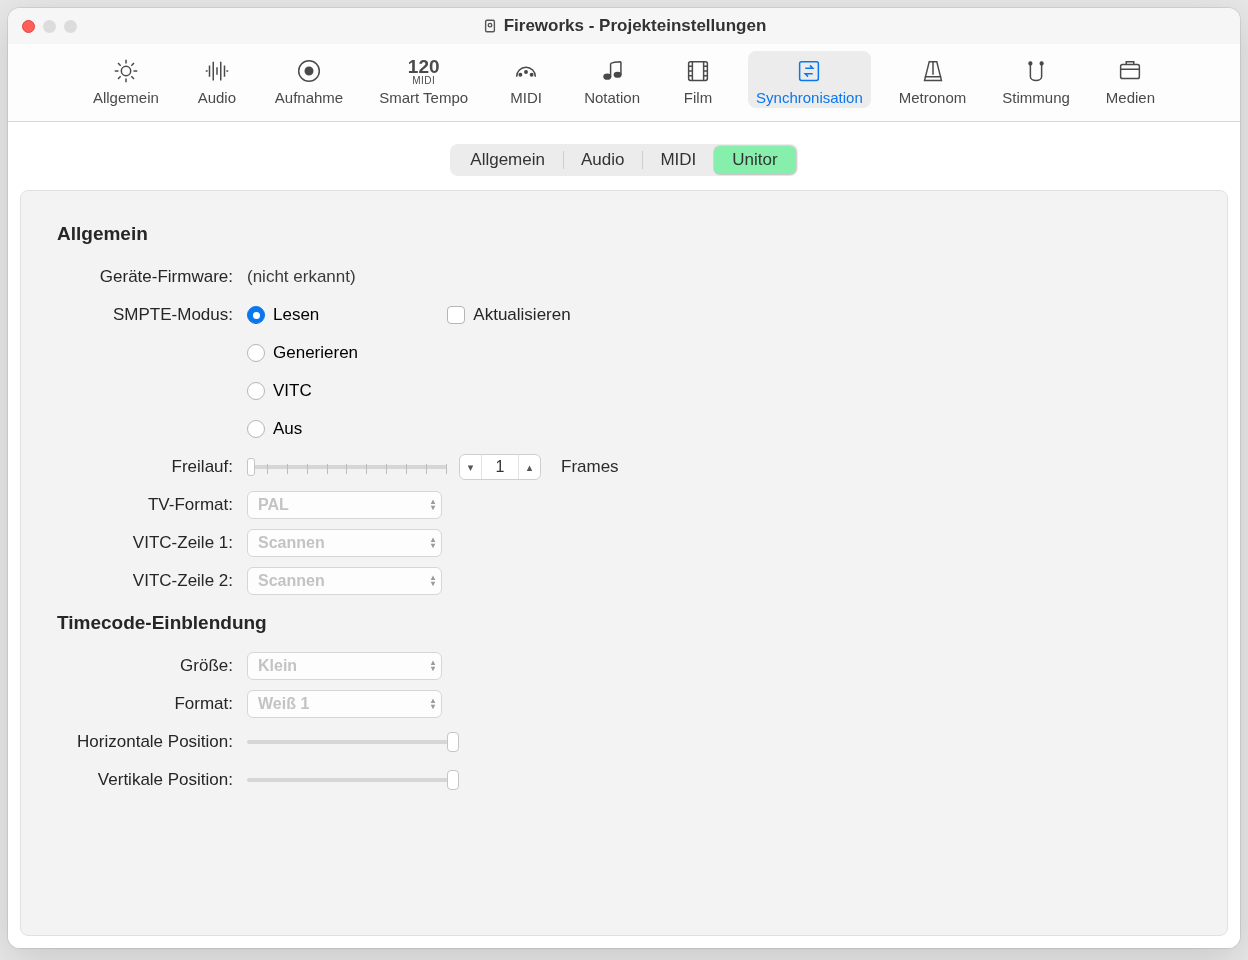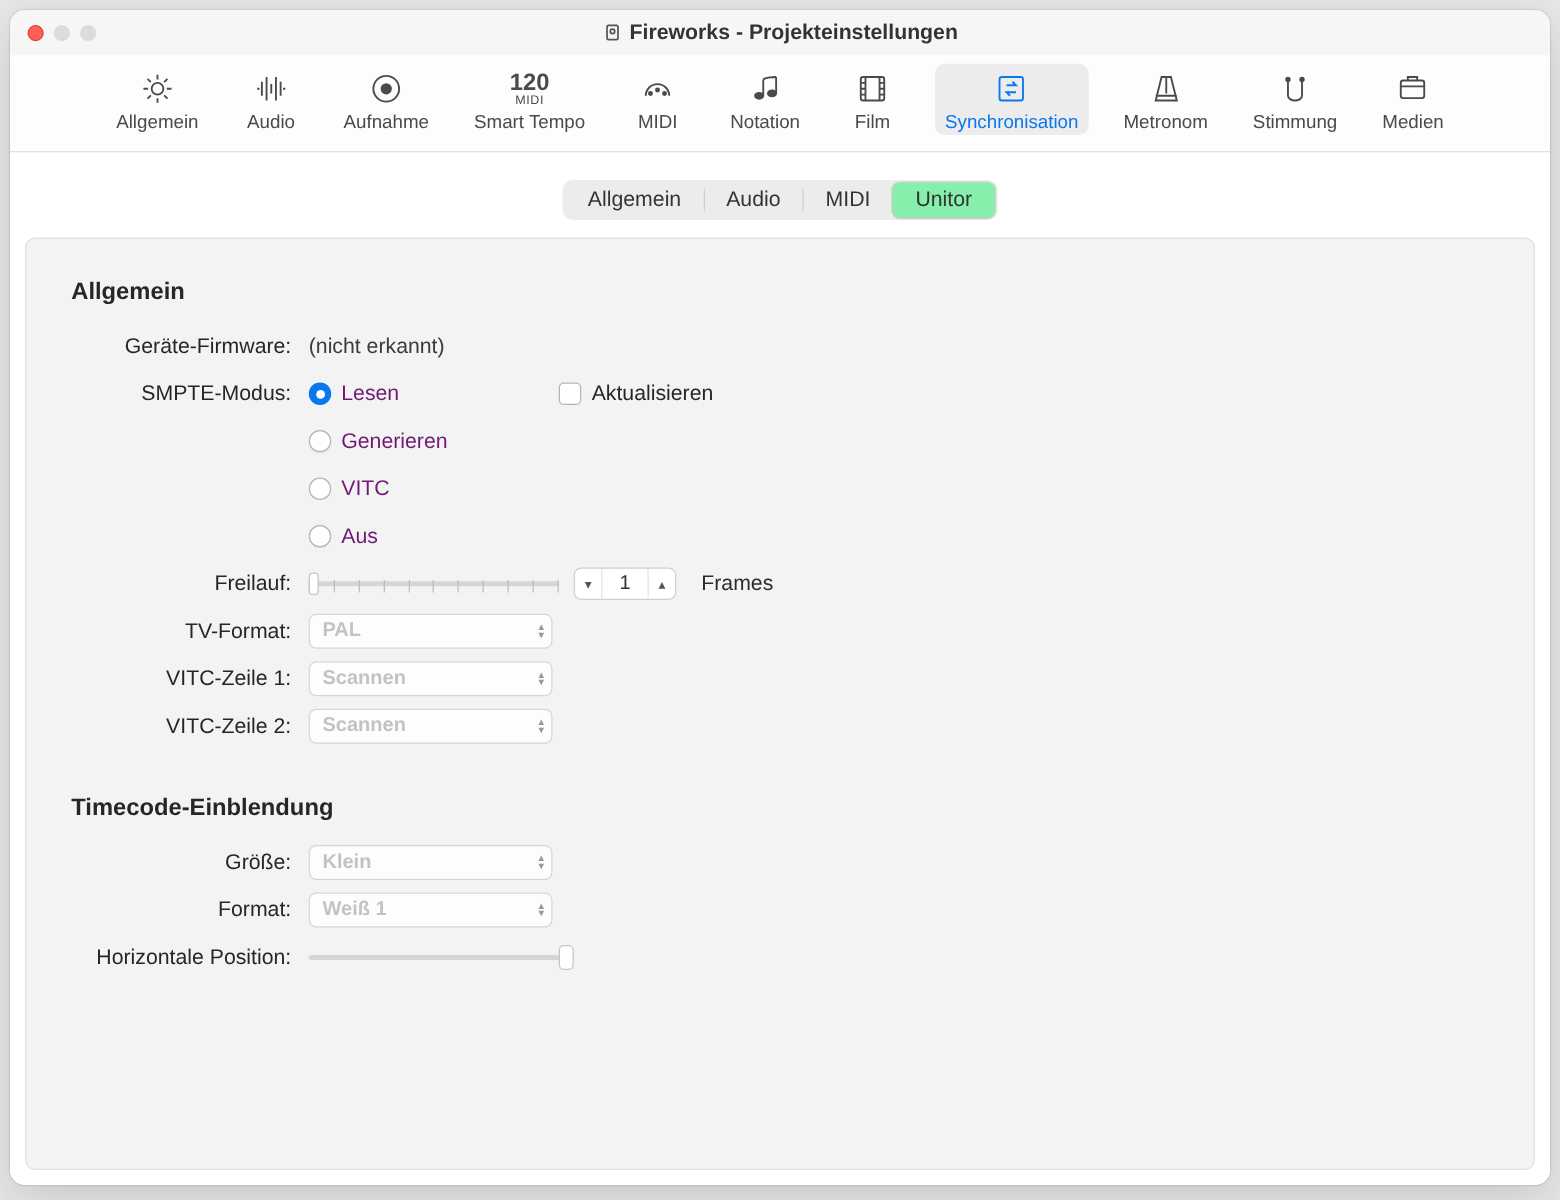--- a/index.html
+++ b/index.html
@@ -110,21 +110,21 @@
 .row .lbl {
   width: 190px; text-align: right;
   padding-right: 14px;
   font-size: 17px; color: #262626;
 }
 .row .val { display: flex; align-items: center; gap: 20px; flex: 1; }
 .static-text { color: #3b3b3b; }
 
 .radio {
   display: inline-flex; align-items: center; gap: 8px;
-  font-size: 17px; color: #701a75; justify-content: flex-end;
+  font-size: 17px; color: #000000; justify-content: flex-end;
 }
 .radio .dot {
   width: 18px; height: 18px; border-radius: 50%;
   border: 1px solid #b5b5b5; background: #fff;
   display: inline-flex; align-items:center; justify-content:center;
 }
 .radio.checked .dot {
   background: #0b77ed; border-color: #0b77ed;
 }
 .radio.checked .dot::after {
@@ -426,21 +426,21 @@
       <div class="row">
         <div class="lbl">VITC-Zeile 2:</div>
         <div class="val">
           <div class="select disabled">
             <span>Scannen</span>
             <span class="chev">▴<br>▾</span>
           </div>
         </div>
       </div>
 
-      <div class="section-title" style="margin-top:41px;">Timecode-Einblendung</div>
+      <div class="section-title" style="margin-top:17px;">Timecode-Einblendung</div>
 
       <div class="row">
         <div class="lbl">Größe:</div>
         <div class="val">
           <div class="select disabled">
             <span>Klein</span>
             <span class="chev">▴<br>▾</span>
           </div>
         </div>
       </div>
@@ -455,16 +455,25 @@
       </div>
       <div class="row">
         <div class="lbl">Horizontale Position:</div>
         <div class="val">
           <div class="slider full" style="width:210px;">
             <div class="track"></div>
             <div class="thumb" style="width:12px;height:20px;border-radius:4px;"></div>
           </div>
         </div>
       </div>
+      <div class="row">
+        <div class="lbl">Vertikale Position:</div>
+        <div class="val">
+          <div class="slider full" style="width:210px;">
+            <div class="track"></div>
+            <div class="thumb" style="width:12px;height:20px;border-radius:4px;"></div>
+          </div>
+        </div>
+      </div>
 
     </div>
   </div>
 </div>
 
 </body></html>

